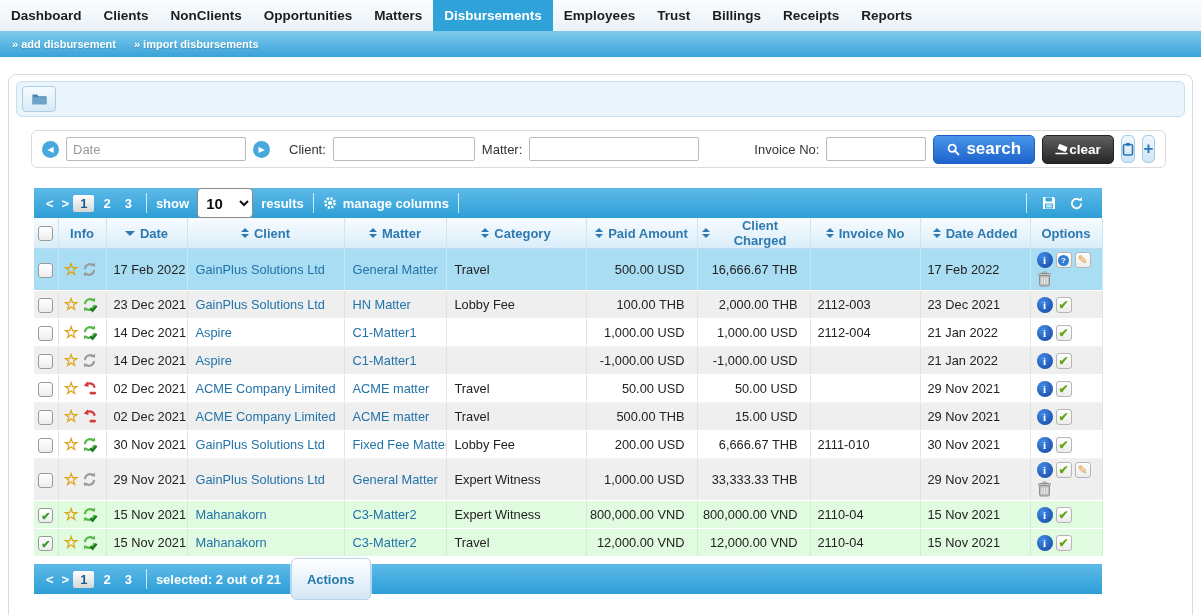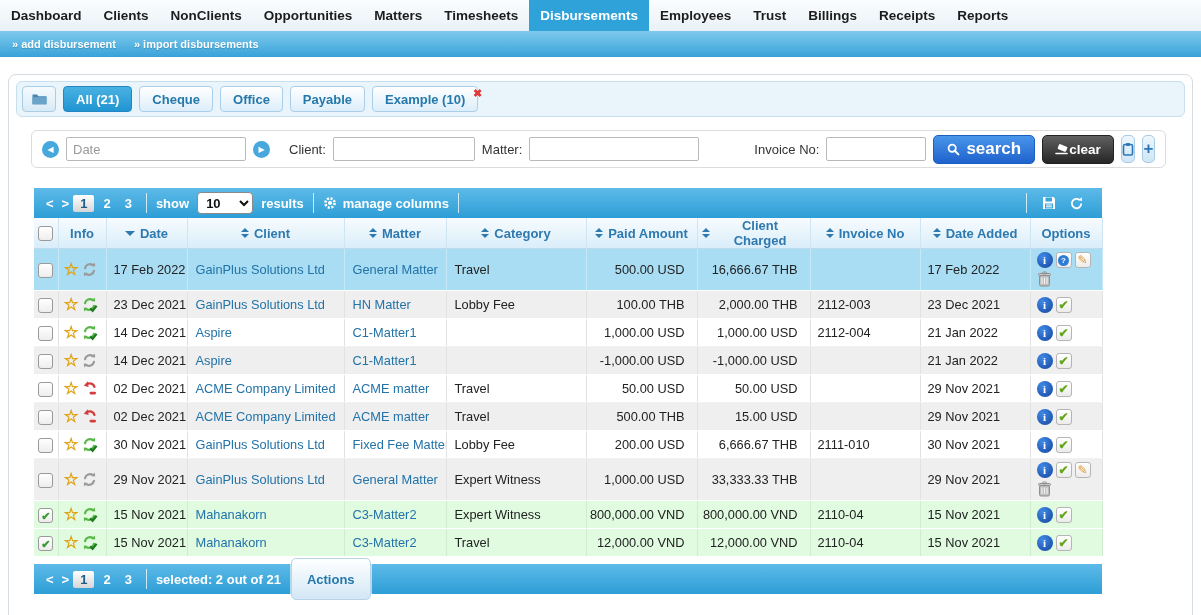--- a/index.html
+++ b/index.html
@@ -71,22 +71,22 @@
   
   .tablewrap { margin:20px 0 0 25px; width:1068px; }
   .bluebar { height:30px; background:linear-gradient(#5dbae8,#2d9ed6);
     display:flex; align-items:center; color:#fff; font-size:13px; font-weight:bold;
     padding:0 8px; }
   .bluebar .pg-arrow { padding:0 4px; cursor:pointer; font-size:13px; }
   .bluebar .pg-num { padding:1px 5px; cursor:pointer; }
   .bluebar .pg-num.active { background:linear-gradient(#ffffff,#d6d6d6);
     color:#1b5d86; border-radius:2px; padding:1px 7px; }
   .vdiv { width:1px; height:20px; background:rgba(255,255,255,.75); margin:0 9px; }
-  .bluebar select { height:22px; min-width:56px; border:1px solid #8a8a8a;
-    border-radius:4px; font-size:13px; font-weight:bold; font-family:inherit;
+  .bluebar select { height:30px; min-width:56px; border:1px solid #8a8a8a;
+    border-radius:4px; font-size:15px; font-weight:bold; font-family:inherit;
     padding:0 4px; color:#111; background:#fff; }
   .mc { display:flex; align-items:center; gap:6px; cursor:pointer; }
   .bar-right { margin-left:auto; display:flex; align-items:center; gap:13px;
     padding-right:10px; }
   .bar-right .bar-icon { cursor:pointer; display:flex; }
 
   table.grid { border-collapse:collapse; table-layout:fixed; width:1068px; }
   .grid th { height:26px; background:linear-gradient(#f7fbfe,#d9edf9);
     color:#2e79b0; font-size:13px; font-weight:bold; border-right:1px solid #cfe5f2;
     border-bottom:1px solid #bcdbee; }
@@ -145,21 +145,20 @@
 </style>
 </head>
 <body>
 
 <nav class="topnav" id="topnav">
     <div class="nav-item">Dashboard</div>
     <div class="nav-item">Clients</div>
     <div class="nav-item">NonClients</div>
     <div class="nav-item">Opportunities</div>
     <div class="nav-item">Matters</div>
-    <div class="nav-item">Timesheets</div>
     <div class="nav-item active">Disbursements</div>
     <div class="nav-item">Employees</div>
     <div class="nav-item">Trust</div>
     <div class="nav-item">Billings</div>
     <div class="nav-item">Receipts</div>
     <div class="nav-item">Reports</div>
   </nav>
 <div class="subnav" id="subnav">
     <span class="subnav-item">» add disbursement</span>
     <span class="subnav-item">» import disbursements</span>
@@ -169,27 +168,20 @@
 
   <div class="tabstrip">
     <div class="folder-btn">
       <span style="display:flex">
         <svg width="15" height="12" viewBox="0 0 15 12">
             <path d="M0.5 1.5h4.5l1.5 1.8h8v8H.5z" fill="#4b86b2"></path>
             <path d="M0.5 4.2h14v7.1H.5z" fill="#6ba3c9"></path>
           </svg>
       </span>
     </div>
-    <div id="tabs" style="display:flex;gap:7px;align-items:center">
-        <div class="tab active">All (21)</div>
-        <div class="tab">Cheque</div>
-        <div class="tab">Office</div>
-        <div class="tab">Payable</div>
-        <div class="tab">Example (10)<span class="tab-close">✖</span></div>
-      </div>
   </div>
 
   <div class="searchpanel">
     <span class="circle-arrow">◀</span>
     <input class="in-date" type="text" placeholder="Date" style="">
     <span class="circle-arrow">▶</span>
     <span class="lbl lbl-client">Client:</span>
     <input class="in-client" type="text" style="">
     <span class="lbl">Matter:</span>
     <input class="in-matter" type="text" style="">

